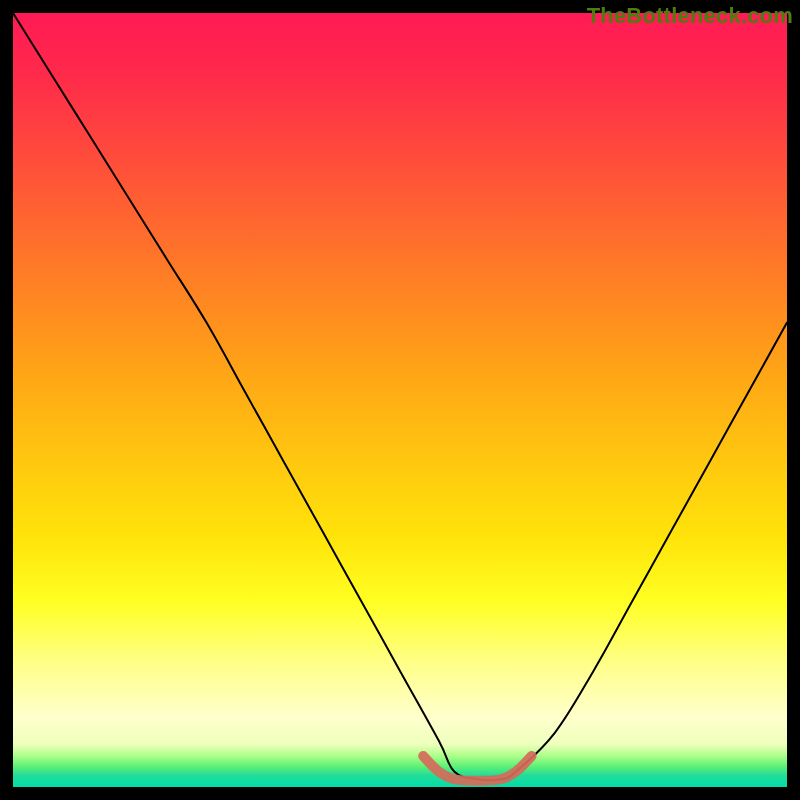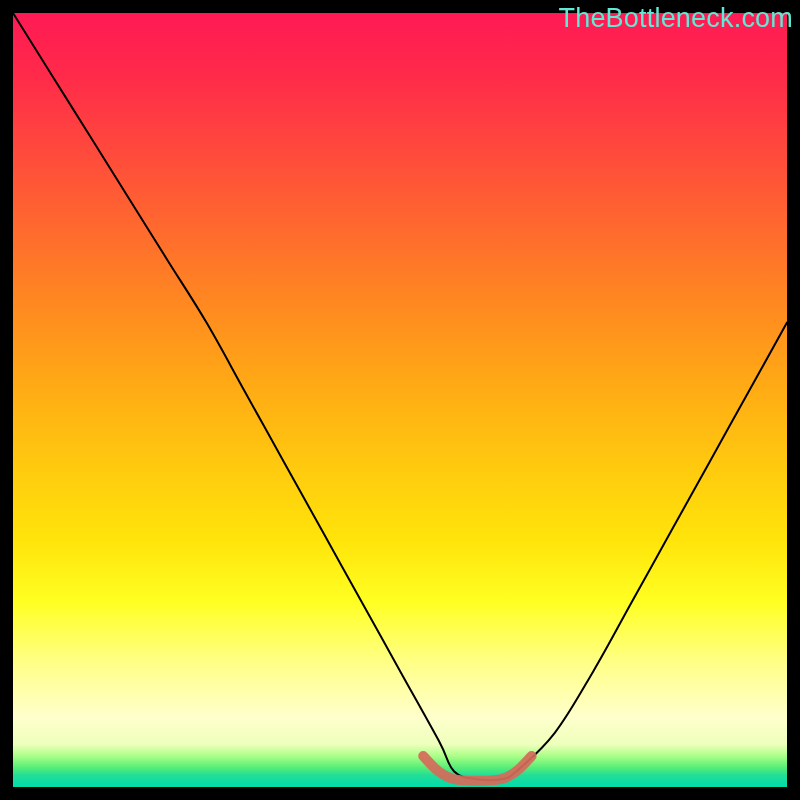--- a/index.html
+++ b/index.html
@@ -42,23 +42,23 @@
       #aaff88 96%,
       #55ee77 97.5%,
       #22dd99 98.5%,
       #00ddaa 100%
     );
   }
   .watermark {
     position: absolute;
     top: -10px;
     right: -6px;
-    color: #5eead4;
-    font-size: 27px;
-    font-weight: 400;
+    color: #4d7c0f;
+    font-size: 22px;
+    font-weight: 700;
     letter-spacing: 0.2px;
     user-select: none;
   }
   svg.curve {
     position: absolute;
     left: 0;
     top: 0;
     width: 774px;
     height: 774px;
     overflow: visible;

